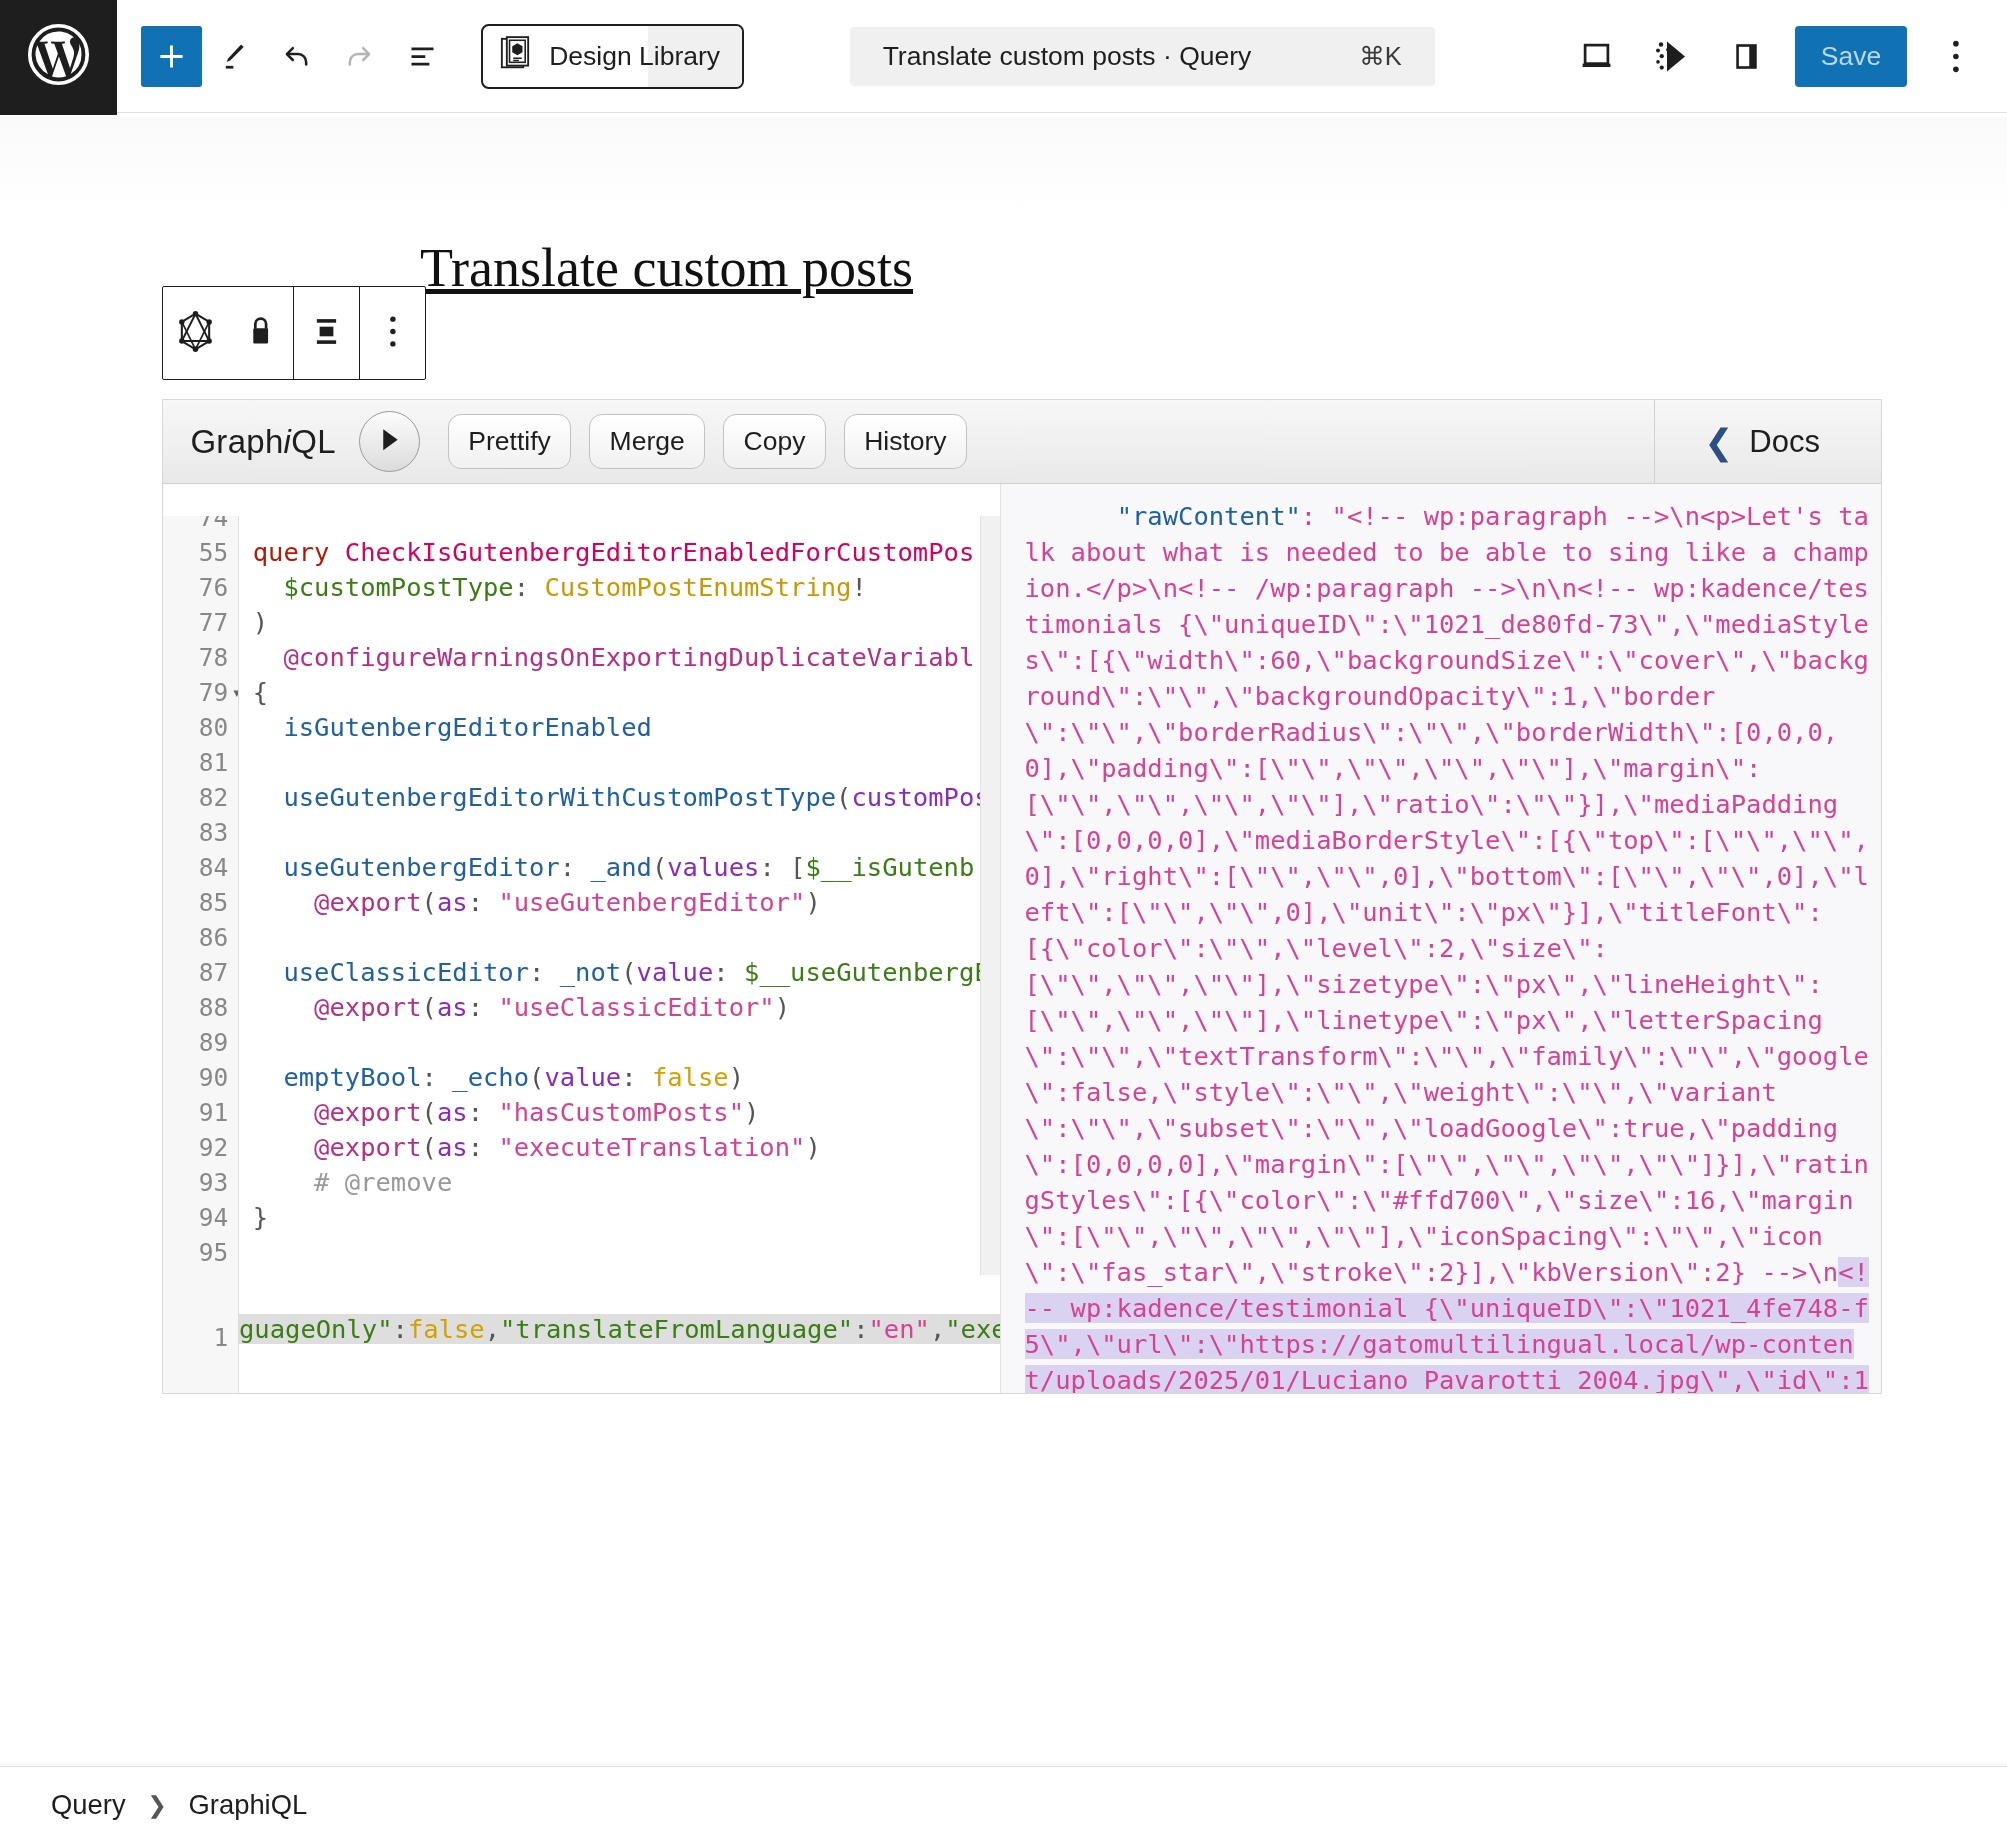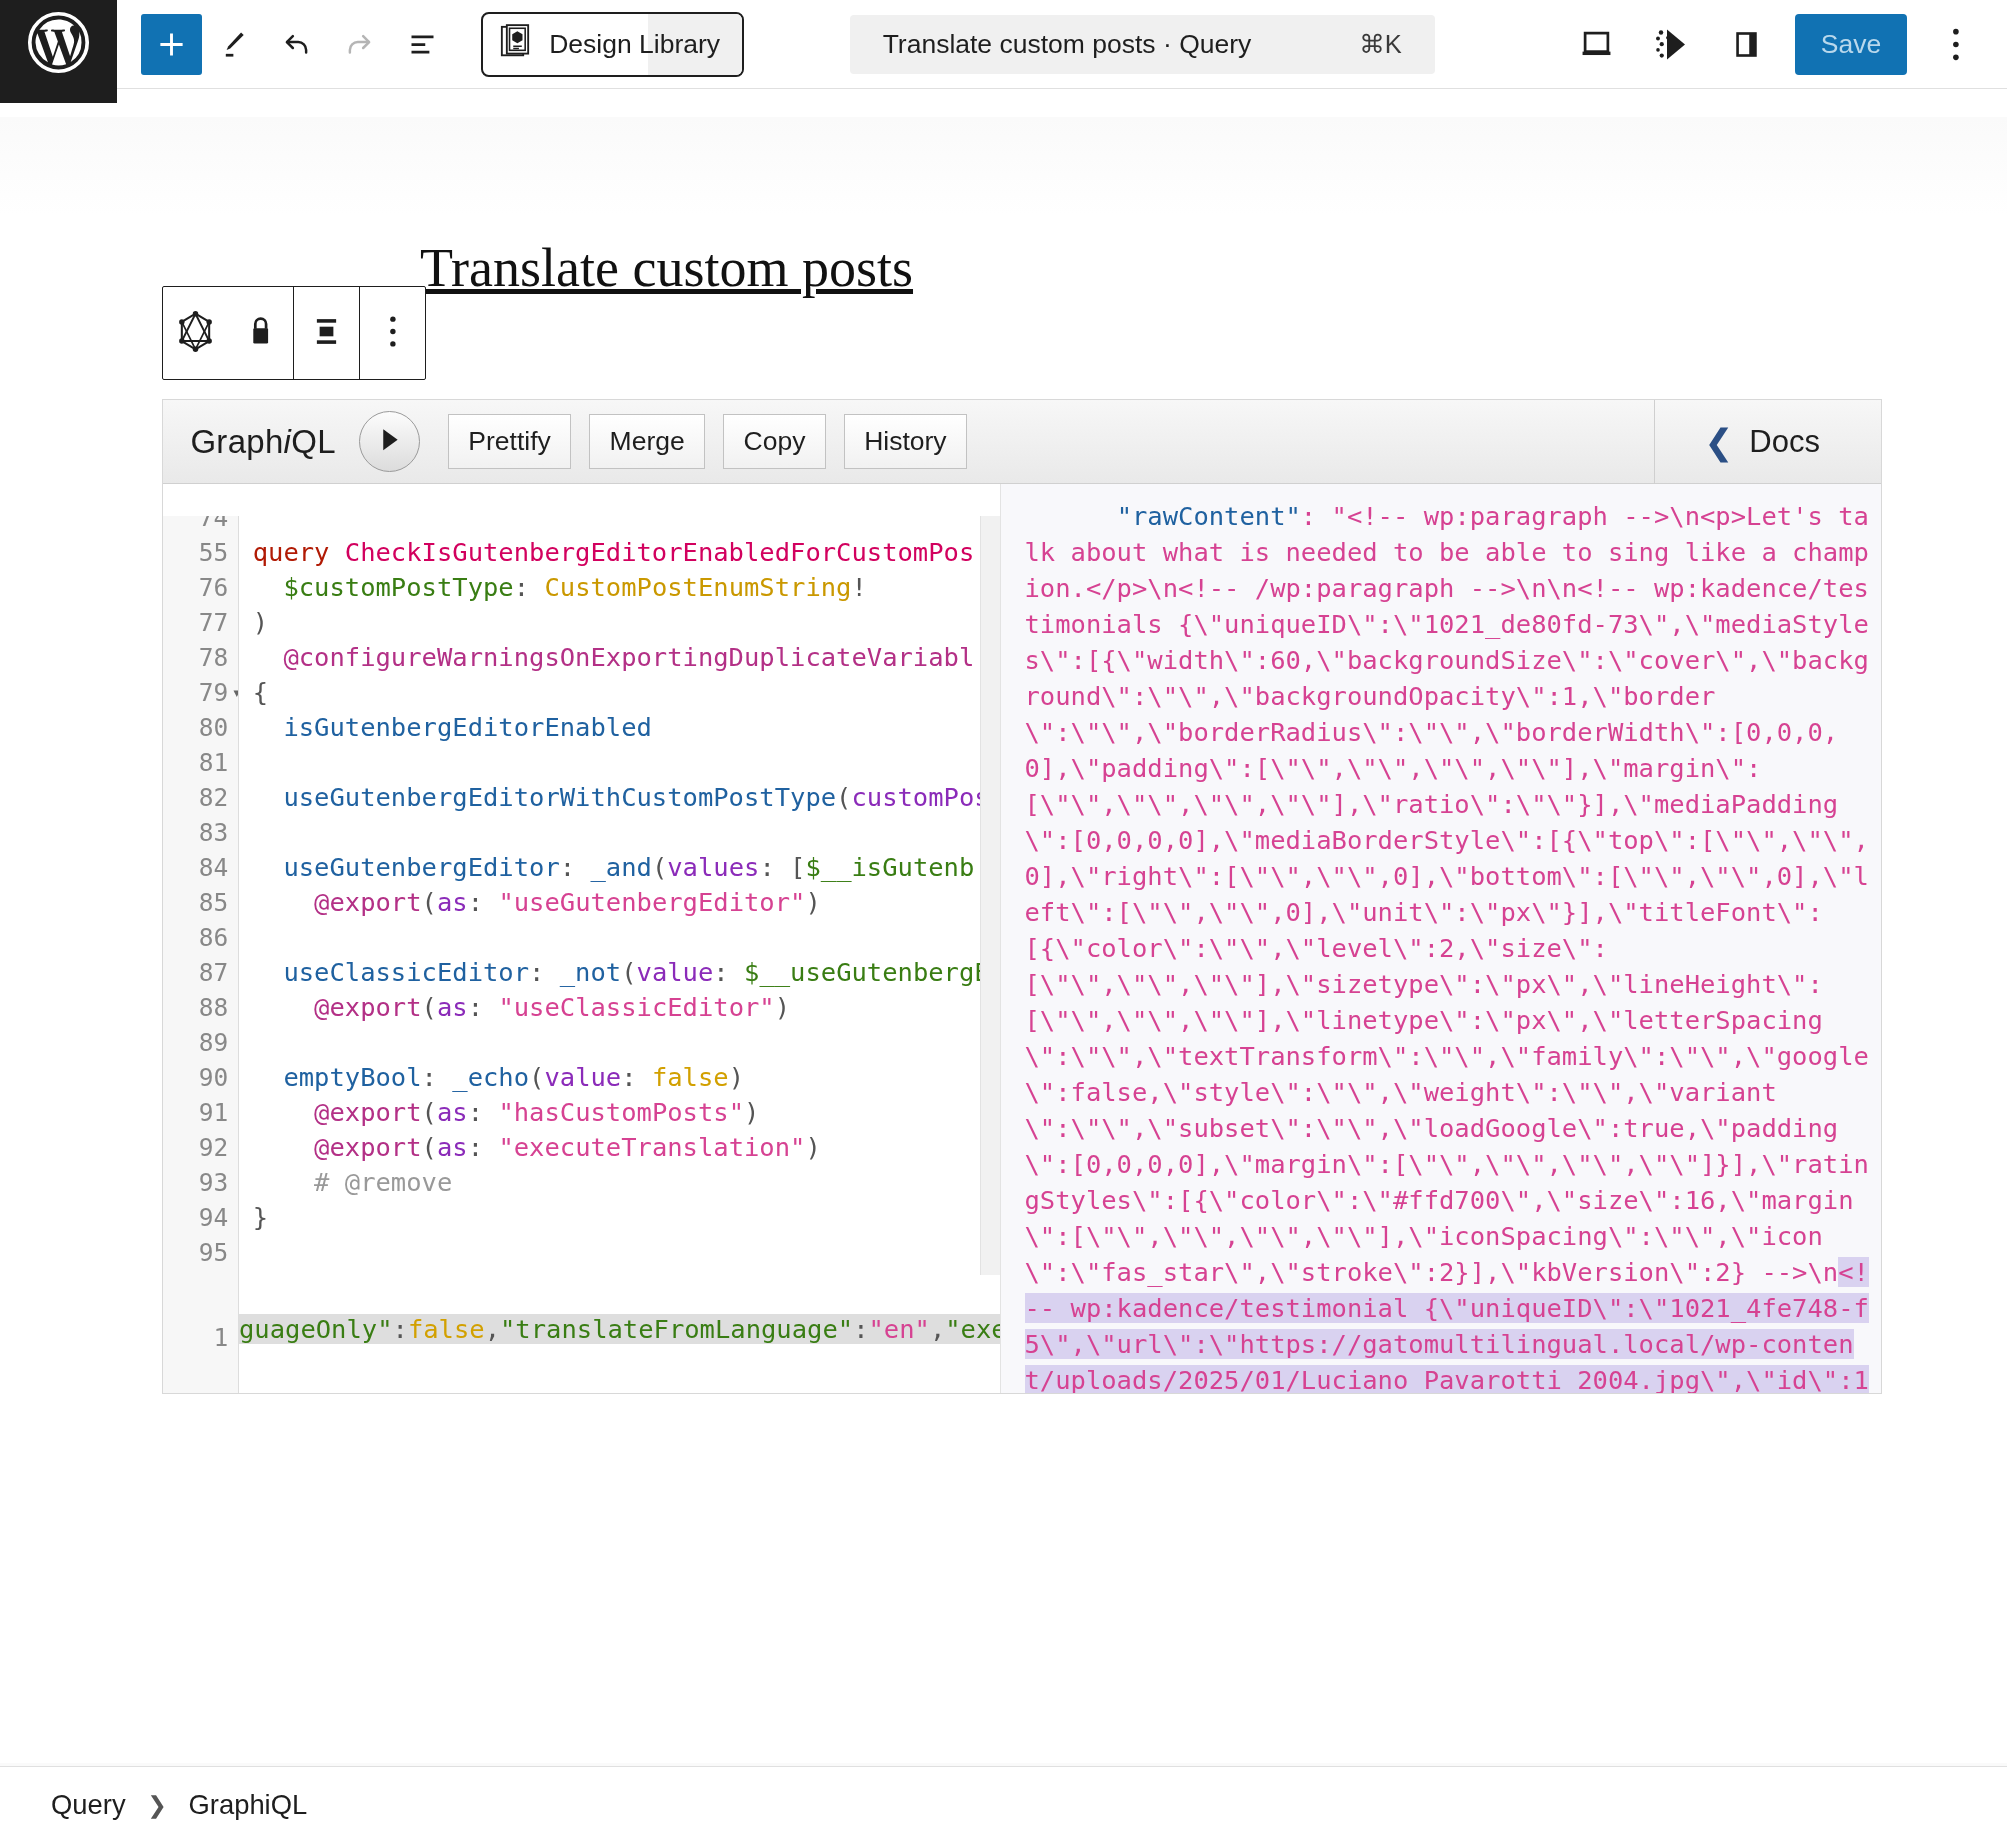--- a/index.html
+++ b/index.html
@@ -5,21 +5,21 @@
   * { box-sizing: border-box; margin: 0; padding: 0; }
   html, body {
     width: 2007px; height: 1843px;
     background: #ffffff;
     font-family: "Liberation Sans", sans-serif;
     overflow: hidden;
   }
 
   
   .editor-topbar {
-    position: absolute; top: 0; left: 0; width: 2007px; height: 89px;
+    position: absolute; top: 0; left: 0; width: 2007px; height: 113px;
     background: #ffffff;
     border-bottom: 1px solid #e0e0e0;
     display: flex; align-items: center;
   }
   .wp-logo-btn {
     width: 117px; height: 117px; background: #1e1e1e;
     display: flex; align-items: center; justify-content: center; flex: 0 0 auto;
   }
   .wp-logo-btn svg { width: 65px; height: 65px; }
 
@@ -107,21 +107,21 @@
   .gq-exec {
     width: 61px; height: 61px; border-radius: 50%;
     background: linear-gradient(#fcfcfc, #dcdcdc);
     border: 1px solid #9a9a9a;
     display: flex; align-items: center; justify-content: center; cursor: pointer;
     margin-right: 27.4px;
   }
   .gq-btn {
     height: 55px; padding: 0 19.6px; margin-right: 17.6px;
     background: linear-gradient(#ffffff, #f1f1f1);
-    border: 1px solid #c2c2c2; border-radius: 0;
+    border: 1px solid #c2c2c2; border-radius: 13px;
     font-size: 26.5px; color: #1e1e1e; cursor: pointer;
     font-family: "Liberation Sans", sans-serif;
   }
   .gq-docs-wrap {
     margin-left: auto; height: 84px; display: flex; align-items: center;
     border-left: 1px solid #cfcfcf; padding: 0 61px 0 49px; cursor: pointer;
   }
   .gq-docs-wrap .chev { color: #2b4f85; font-size: 35px; margin-right: 15.7px; line-height: 1; }
   .gq-docs-wrap .dlabel { font-size: 31px; color: #1e1e1e; }
 

